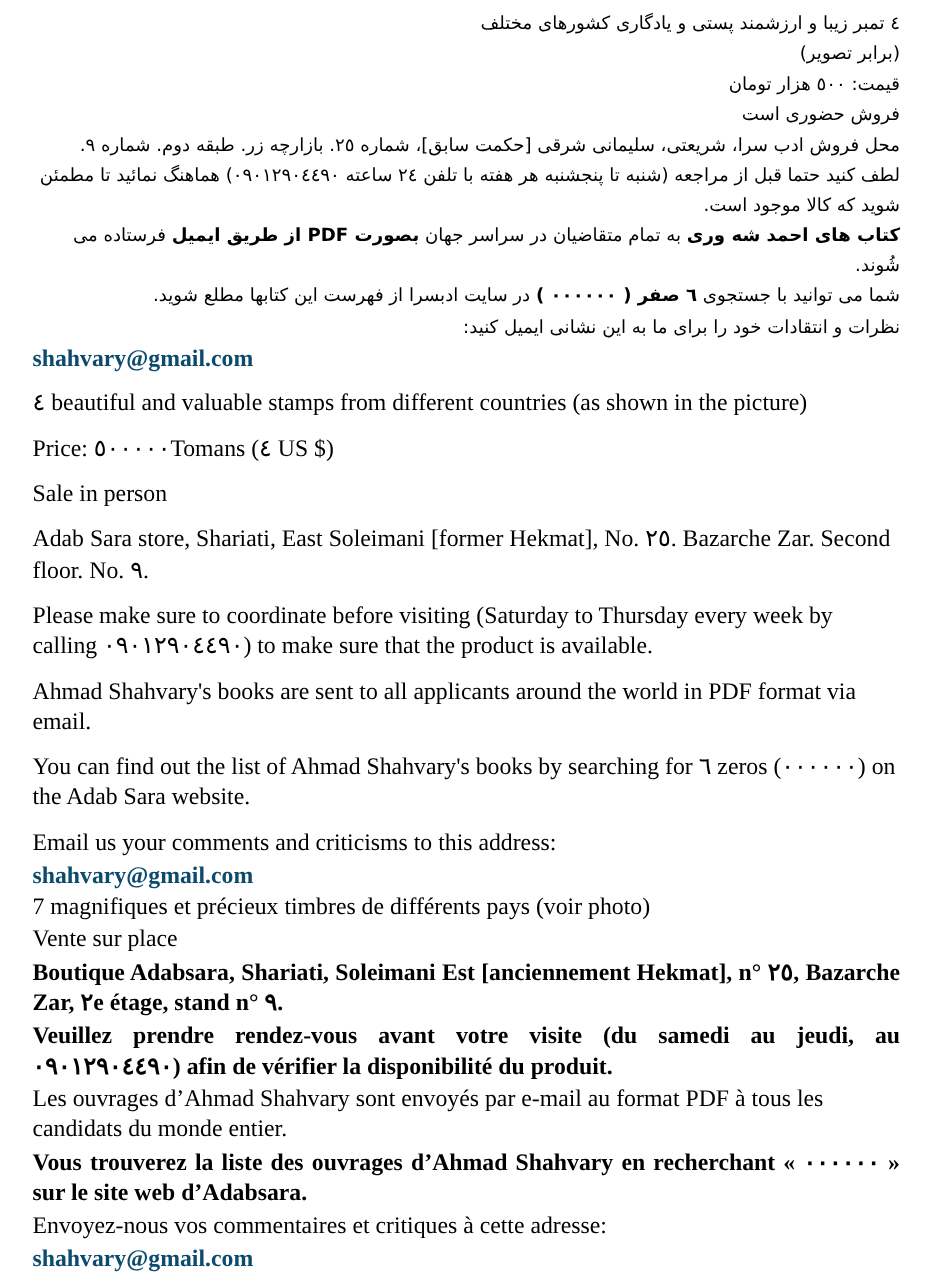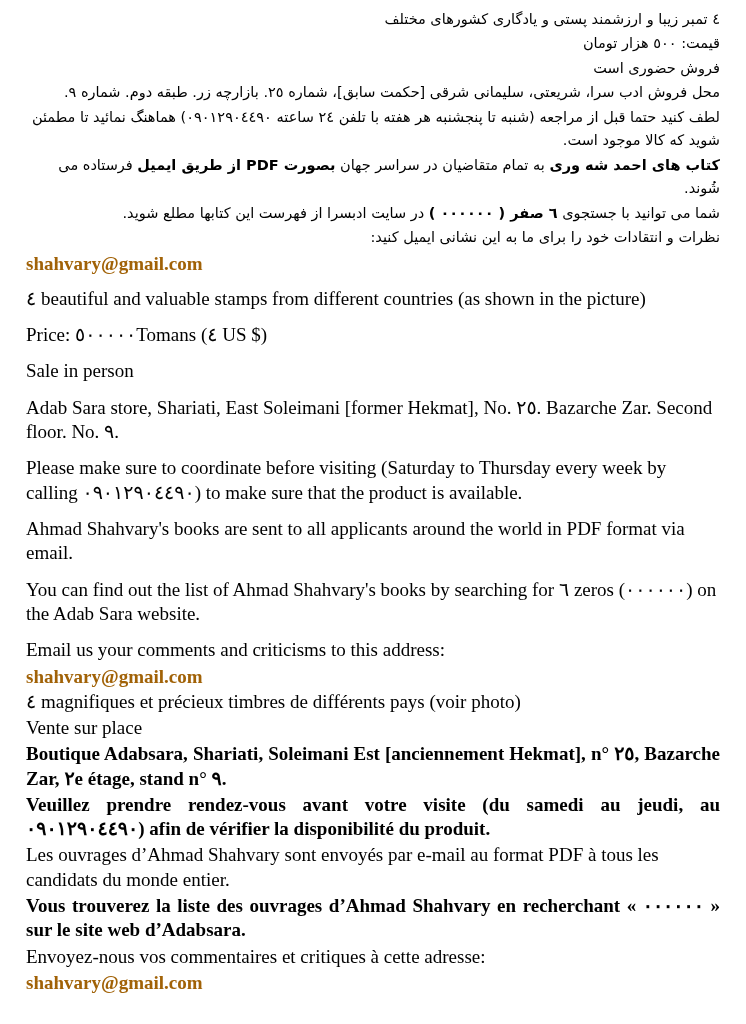--- a/index.html
+++ b/index.html
@@ -38,21 +38,21 @@
     font-weight: bold;
   }
 
   
   .email-line {
     direction: ltr;
     text-align: left;
     font-family: "Liberation Serif", serif;
     font-size: 19px;
     font-weight: bold;
-    color: #a16207;
+    color: #0c4a6e;
     margin: 3px 0 2px 0;
   }
 
   
   .ltr-block {
     direction: ltr;
     text-align: left;
     font-family: "Liberation Serif", serif;
     font-size: 19px;
     line-height: 1.28;
@@ -69,20 +69,21 @@
     margin: 0 0 2px 0;
   }
 </style>
 </head>
 <body>
 
 <div class="page">
 
   <section class="rtl-block">
     <p>٤ تمبر زیبا و ارزشمند پستی و یادگاری کشورهای مختلف</p>
+    <p>(برابر تصویر)</p>
     <p>قیمت: ٥٠٠ هزار تومان</p>
     <p>فروش حضوری است</p>
     <p>محل فروش ادب سرا، شریعتی، سلیمانی شرقی [حکمت سابق]، شماره ٢٥. بازارچه زر. طبقه دوم. شماره ٩.</p>
     <p>لطف کنید حتما قبل از مراجعه (شنبه تا پنجشنبه هر هفته با تلفن ٢٤ ساعته ٠٩٠١٢٩٠٤٤٩٠) هماهنگ نمائید تا مطمئن شوید که کالا موجود است.</p>
 
     <p>
       <span class="bold">کتاب های احمد شه وری</span><span> به تمام متقاضیان در سراسر جهان </span><span class="bold">بصورت PDF از طریق ایمیل</span><span> فرستاده می شُوند.</span>
     </p>
 
     <p>
@@ -101,21 +102,21 @@
     <p>Adab Sara store, Shariati, East Soleimani [former Hekmat], No. ٢٥. Bazarche Zar. Second floor. No. ٩.</p>
     <p>Please make sure to coordinate before visiting (Saturday to Thursday every week by calling ٠٩٠١٢٩٠٤٤٩٠) to make sure that the product is available.</p>
     <p>Ahmad Shahvary's books are sent to all applicants around the world in PDF format via email.</p>
     <p>You can find out the list of Ahmad Shahvary's books by searching for ٦ zeros (٠٠٠٠٠٠) on the Adab Sara website.</p>
     <p>Email us your comments and criticisms to this address:</p>
   </section>
 
   <div class="email-line">shahvary@gmail.com</div>
 
   <section class="ltr-block fr-block">
-    <p>٤ magnifiques et précieux timbres de différents pays (voir photo)</p>
+    <p>7 magnifiques et précieux timbres de différents pays (voir photo)</p>
     <p>Vente sur place</p>
     <p class="justify">Boutique Adabsara, Shariati, Soleimani Est [anciennement Hekmat], n° ٢٥, Bazarche Zar, ٢e étage, stand n° ٩.</p>
     <p class="justify">Veuillez prendre rendez-vous avant votre visite (du samedi au jeudi, au ٠٩٠١٢٩٠٤٤٩٠) afin de vérifier la disponibilité du produit.</p>
     <p>Les ouvrages d’Ahmad Shahvary sont envoyés par e-mail au format PDF à tous les candidats du monde entier.</p>
     <p class="justify">Vous trouverez la liste des ouvrages d’Ahmad Shahvary en recherchant « ٠٠٠٠٠٠ » sur le site web d’Adabsara.</p>
     <p>Envoyez-nous vos commentaires et critiques à cette adresse:</p>
   </section>
 
   <div class="email-line">shahvary@gmail.com</div>
 

